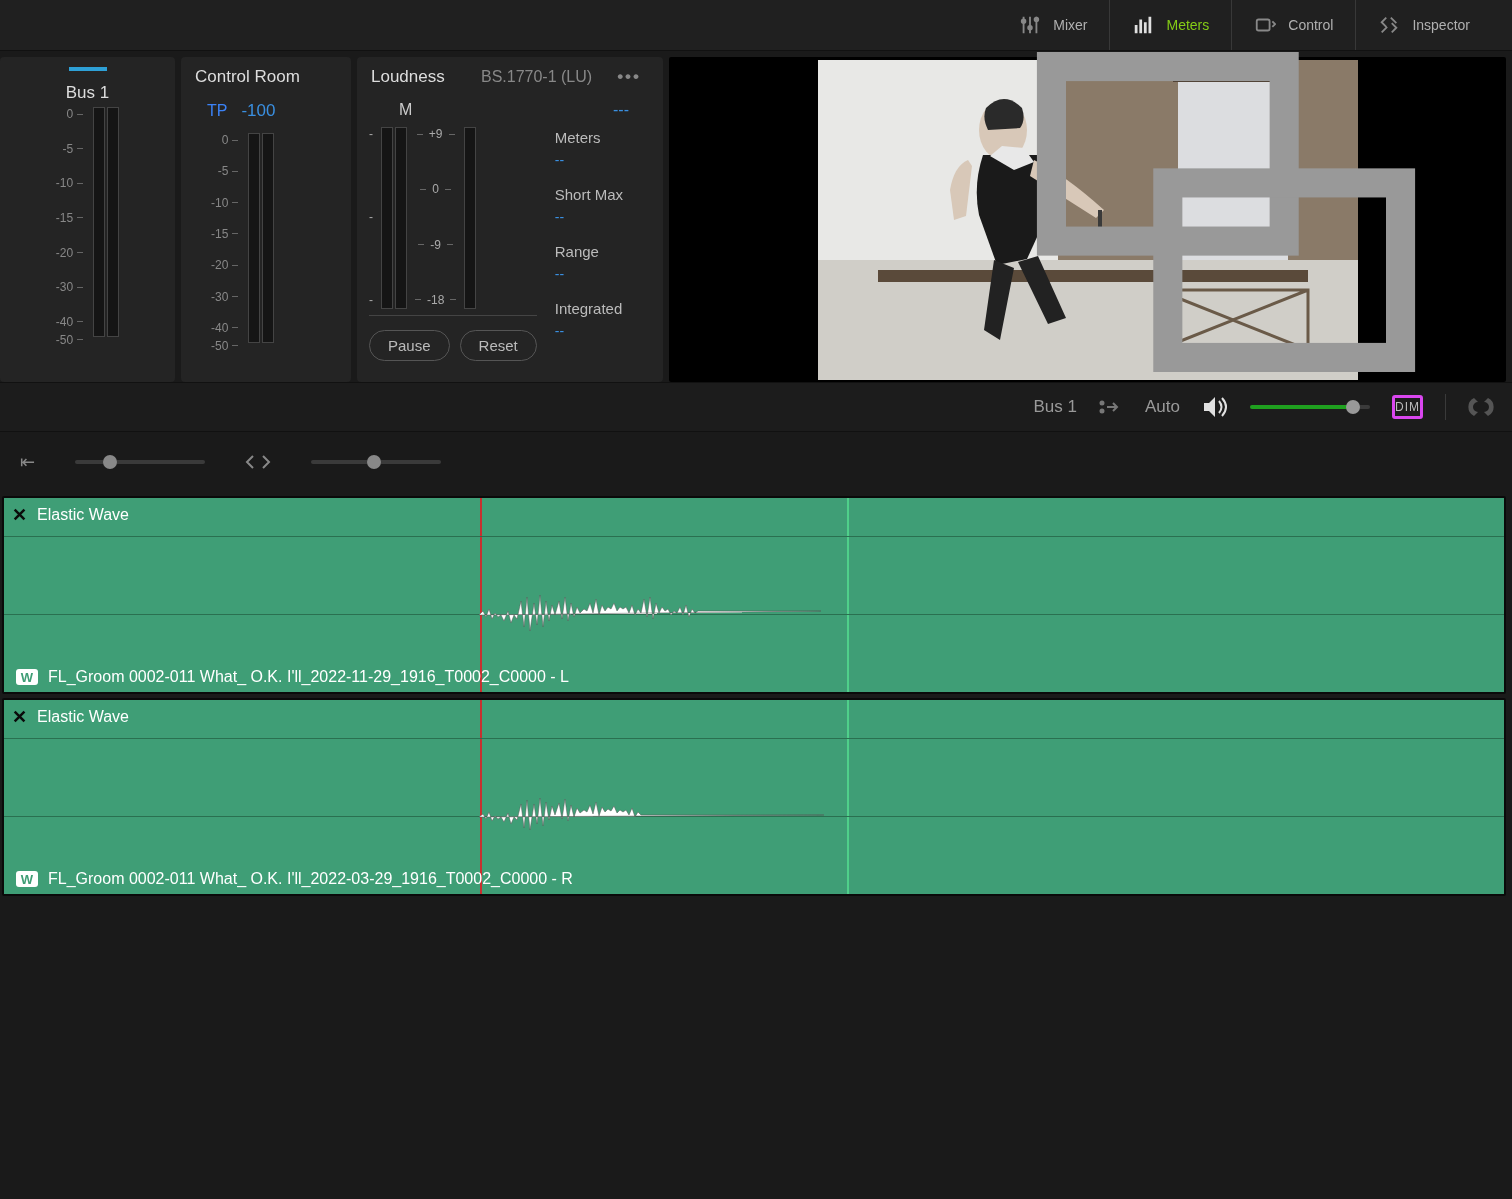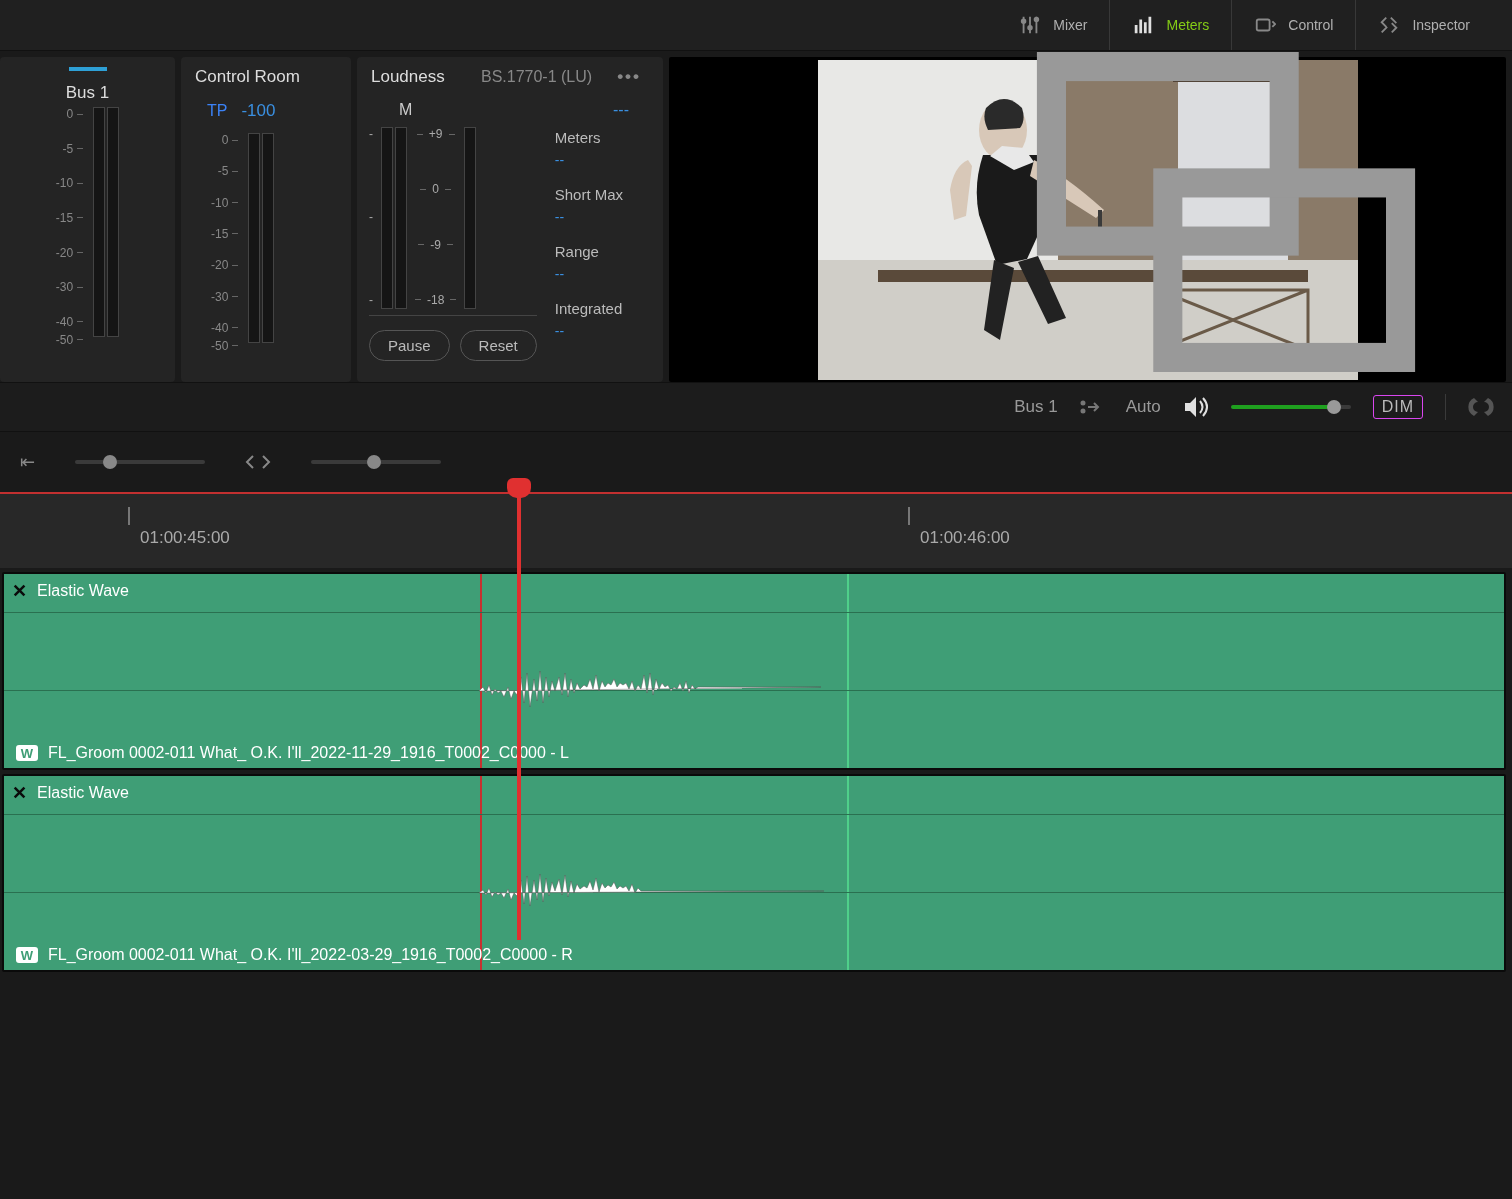--- a/index.html
+++ b/index.html
@@ -46,21 +46,21 @@
 .ro-val{color:#3a8fe0;font-size:14px}
 .preview{flex:1;background:#000;position:relative;border-radius:2px;display:flex;align-items:center;justify-content:center}
 .preview svg{width:540px;height:320px}
 .dual-icon{position:absolute;right:10px;bottom:10px;color:#888}
 .monitor-row{height:48px;background:#1c1c1c;display:flex;align-items:center;justify-content:flex-end;gap:22px;padding:0 18px;border-top:1px solid #111;border-bottom:1px solid #111}
 .mon-label{color:#999;font-size:17px}
 .arrow-ic{color:#777}
 .speaker-ic{color:#e0e0e0;cursor:pointer}
 .vol-slider{width:120px;height:4px;background:linear-gradient(to right,#1fa01f 0%,#1fa01f 85%,#3a3a3a 85%);border-radius:2px;position:relative;cursor:pointer}
 .vol-thumb{position:absolute;right:10px;top:-5px;width:14px;height:14px;border-radius:50%;background:#999}
-.dim-box{border:1px solid #d946ef;border-radius:3px;padding:2px 8px;font-size:16px;letter-spacing:1px;cursor:pointer;color:#bbb}
+.dim-box{border:3px solid #d946ef;border-radius:3px;padding:2px 0;font-size:12px;letter-spacing:1px;cursor:pointer;color:#bbb}
 .surround-ic{color:#666}
 .slider-row{height:60px;background:#1a1a1a;display:flex;align-items:center;gap:40px;padding-left:20px;position:relative}
 .anchor-left{color:#888;font-size:18px}
 .hslider{width:130px;height:4px;background:#3a3a3a;border-radius:2px;position:relative;cursor:pointer}
 .hthumb{position:absolute;left:28px;top:-5px;width:14px;height:14px;border-radius:50%;background:#888}
 .expand-ic{color:#888}
 .timeline-area{background:#1a1a1a}
 .time-ruler{height:74px;background:#282828;border-top:2px solid #c23030;position:relative}
 .tc{position:absolute;top:34px;color:#aaa;font-size:17px}
 .tc-tick{position:absolute;top:13px;width:2px;height:18px;background:#777}
@@ -344,28 +344,20 @@
     </div>
   <svg class="expand-ic" width="26" height="18" viewBox="0 0 26 18" stroke="#888" fill="none" stroke-width="2">
       <path d="M8 3 l-6 6 l6 6 M18 3 l6 6 l-6 6"></path>
     </svg>
   <div class="hslider">
       <div class="hthumb" style="left:56px"></div>
     </div>
 </div>
 
 <div class="timeline-area">
-  <div class="time-ruler">
-    <div class="tc-tick" style="left:128px"></div>
-    <div class="tc" style="left:140px">01:00:45:00</div>
-    <div class="tc-tick" style="left:908px"></div>
-    <div class="tc" style="left:920px">01:00:46:00</div>
-    <div class="ph-cap"></div>
-    <div class="playhead"></div>
-  </div>
 
   <div class="tracks">
     <div class="clip">
       <div class="in-mark"></div>
       <div class="out-mark"></div>
       <div class="clip-hline" style="top:38px"></div>
       <div class="clip-hline" style="top:116px"></div>
       <div class="clip-top">
         <span class="clip-x">✕</span>
         <span>Elastic Wave</span>

